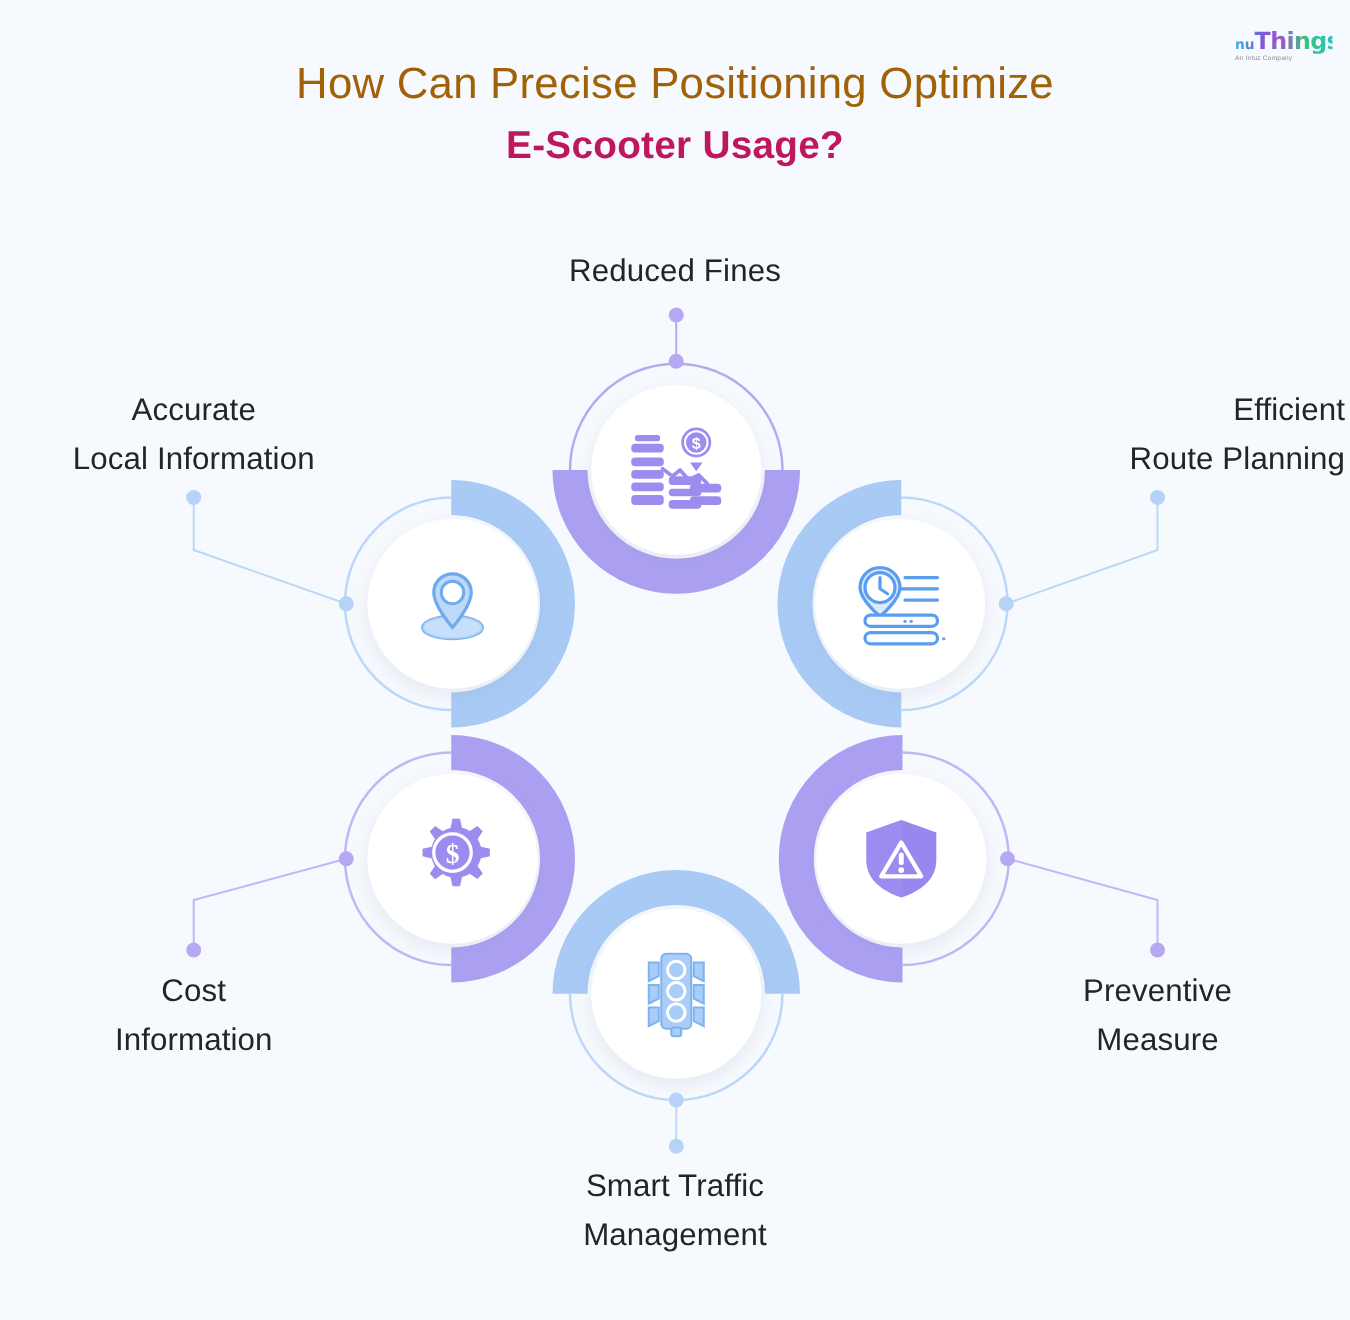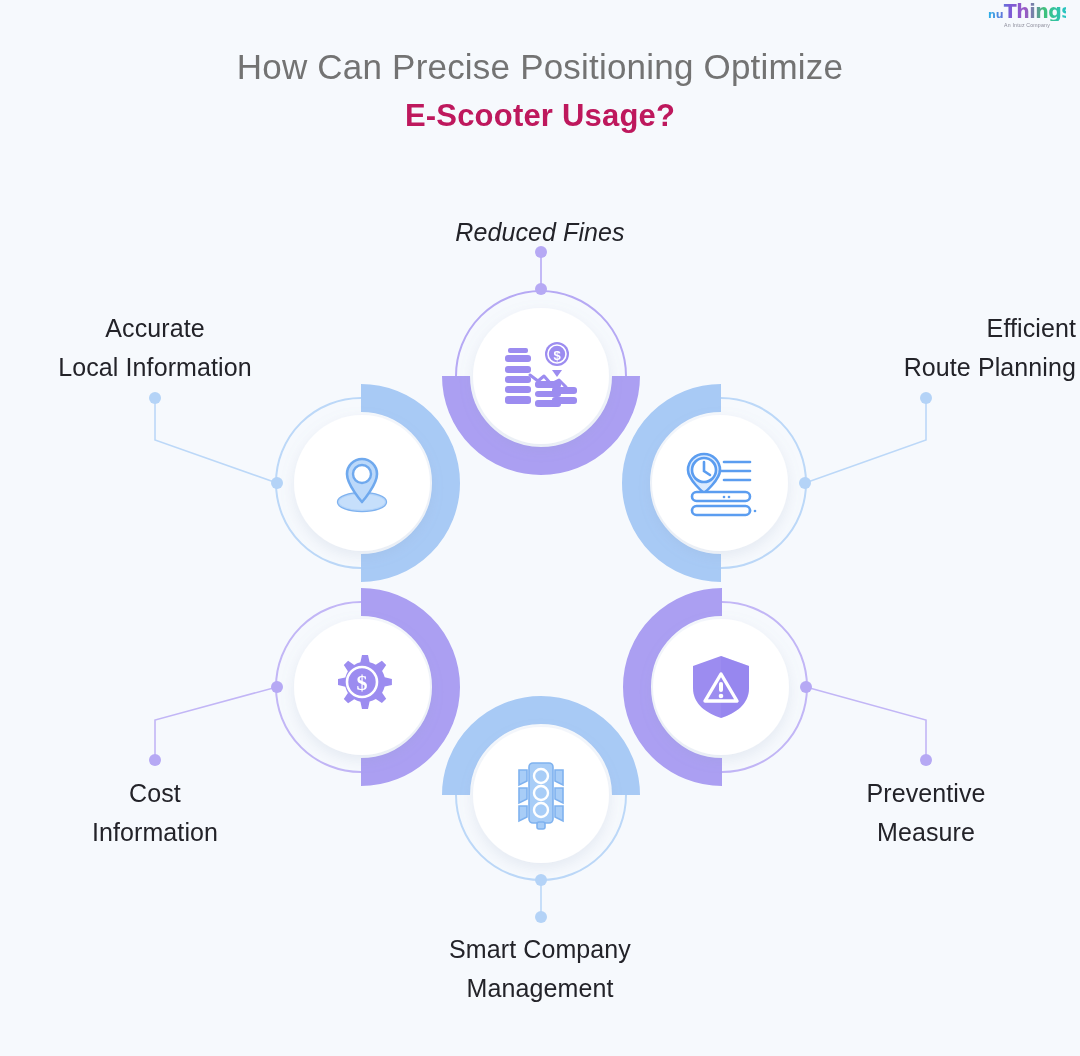--- a/index.html
+++ b/index.html
@@ -11,25 +11,25 @@
     height: 1056px;
     background: #f6f9fd;
     font-family: "Liberation Sans", sans-serif;
     overflow: hidden;
     position: relative;
   }
 
   
   #brand-logo {
     position: absolute;
-    top: 2px;
+    top: 24px;
     right: 14px;
     width: 78px;
     height: 40px;
-    text-align: center;
+    text-align: left;
     line-height: 1;
     user-select: none;
   }
   #brand-logo .logo-mark {
     font-family: "DejaVu Sans", sans-serif;
     font-size: 19px;
     font-weight: 700;
     letter-spacing: -0.5px;
     background-image: linear-gradient(90deg,#2bb3e8 0%,#7b5bd6 28%,#9b59c6 48%,#3fc17a 72%,#27c4c4 100%);
     -webkit-background-clip: text;
@@ -56,21 +56,21 @@
     position: absolute;
     top: 42px;
     left: 0;
     width: 1080px;
     text-align: center;
   }
   #page-title .title-line1 {
     display: block;
     font-size: 35px;
     font-weight: 400;
-    color: #737373;
+    color: #a16207;
     letter-spacing: 0.2px;
     line-height: 50px;
   }
   #page-title .title-line2 {
     display: block;
     font-size: 31px;
     font-weight: 700;
     color: #be185d;
     letter-spacing: 0.2px;
     line-height: 48px;
@@ -89,21 +89,21 @@
   .node-label {
     position: absolute;
     text-align: center;
     font-size: 25px;
     line-height: 39px;
     color: #232329;
     font-weight: 400;
     letter-spacing: 0.1px;
     white-space: pre-line;
   }
-  #label-reduced-fines      { left: 340px; top: 213px; width: 400px; font-style: italic; }
+  #label-reduced-fines      { left: 340px; top: 198px; width: 400px; }
   #label-accurate-local     { left:   5px; top: 309px; width: 300px; }
   #label-efficient-route    { left: 776px; top: 309px; width: 300px; text-align: right; }
   #label-cost-optimization  { left:   5px; top: 774px; width: 300px; }
   #label-preventive-measure { left: 776px; top: 774px; width: 300px; }
   #label-smart-traffic      { left: 340px; top: 930px; width: 400px; }
 
   
   .node-icon {
     position: absolute;
     width: 92px;
@@ -317,14 +317,14 @@
 
 <div class="node-label" id="label-reduced-fines">Reduced Fines</div>
 <div class="node-label" id="label-accurate-local">Accurate
 Local Information</div>
 <div class="node-label" id="label-efficient-route">Efficient
 Route Planning</div>
 <div class="node-label" id="label-cost-optimization">Cost
 Information</div>
 <div class="node-label" id="label-preventive-measure">Preventive
 Measure</div>
-<div class="node-label" id="label-smart-traffic">Smart Company
+<div class="node-label" id="label-smart-traffic">Smart Traffic
 Management</div>
 
 </body></html>

